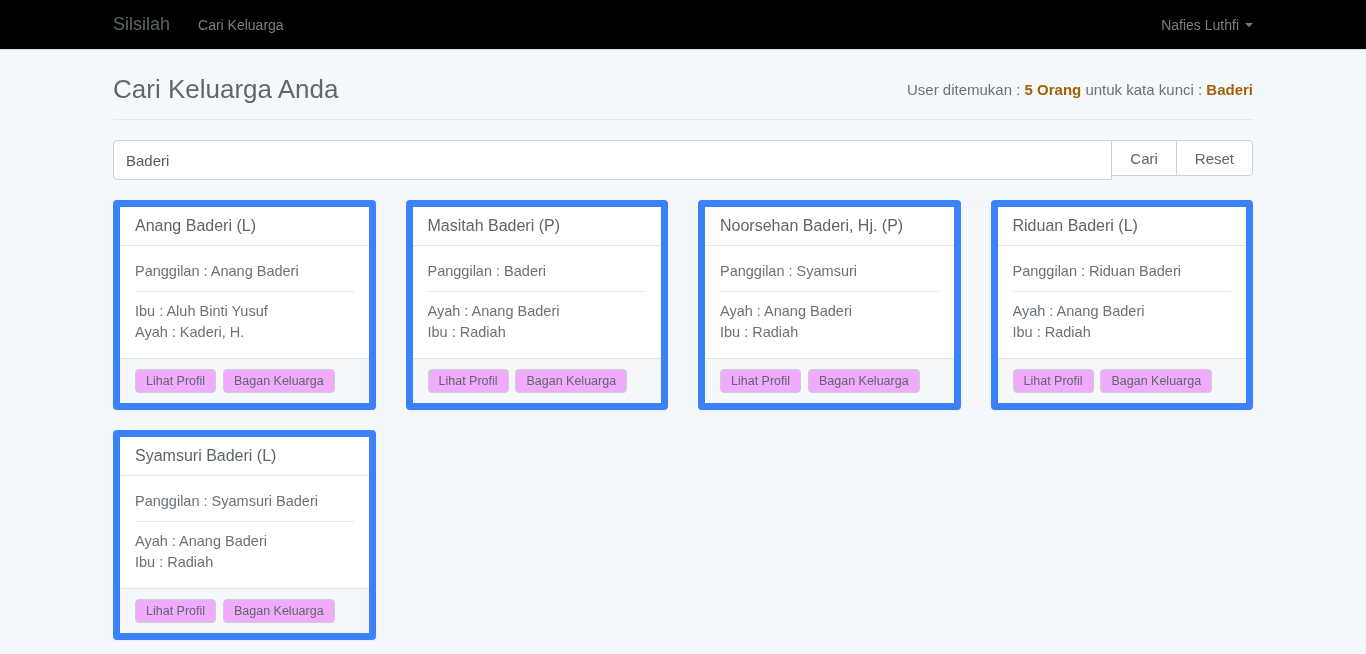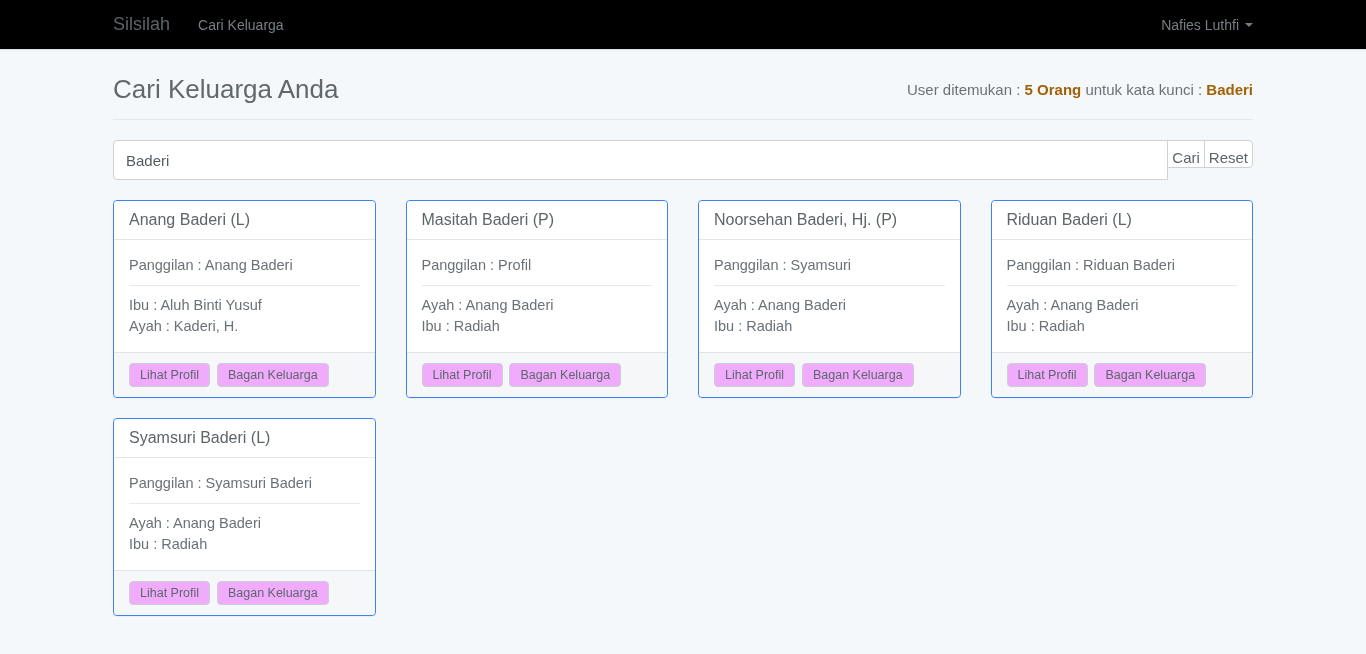--- a/index.html
+++ b/index.html
@@ -96,42 +96,42 @@
     padding: 8px 12px;
     font-size: 15px;
     font-family: "Liberation Sans", sans-serif;
     color: #555c61;
     background: #fff;
     border: 1px solid #ccd2d6;
     border-radius: 4px 0 0 4px;
     outline: none;
   }
   .group-btn {
-    height: 28px;
-    padding: 8px 4px;
+    height: 36px;
+    padding: 8px 18px;
     font-size: 15px;
     font-family: "Liberation Sans", sans-serif;
     color: #5d6569;
     background: #fff;
     border: 1px solid #ccd2d6;
     margin-left: -1px;
     cursor: pointer;
   }
   .group-btn.last { border-radius: 0 4px 4px 0; }
 
   
   .cards-grid {
     display: grid;
     grid-template-columns: repeat(4, 1fr);
     column-gap: 30px;
     row-gap: 20px;
   }
   .panel {
     background: #ffffff;
-    border: 1px solid #3b82f6;
+    border: 7px solid #3b82f6;
     border-radius: 4px;
     box-shadow: 0 1px 1px rgba(0,0,0,0.04);
     display: flex;
     flex-direction: column;
   }
   .panel-heading {
     padding: 10px 15px;
     border-bottom: 1px solid #e4e6e8;
     font-size: 16px;
     color: #5d6569;
@@ -212,21 +212,21 @@
       </div>
       <div class="panel-footer">
         <button class="btn-sm">Lihat Profil</button>
         <button class="btn-sm">Bagan Keluarga</button>
       </div>
     </div>
 
     <div class="panel">
       <div class="panel-heading">Masitah Baderi (P)</div>
       <div class="panel-body">
-        <div class="line">Panggilan : Profil</div>
+        <div class="line">Panggilan : Baderi</div>
         <hr>
         <div class="line">Ayah : Anang Baderi</div>
         <div class="line">Ibu : Radiah</div>
       </div>
       <div class="panel-footer">
         <button class="btn-sm">Lihat Profil</button>
         <button class="btn-sm">Bagan Keluarga</button>
       </div>
     </div>
 

